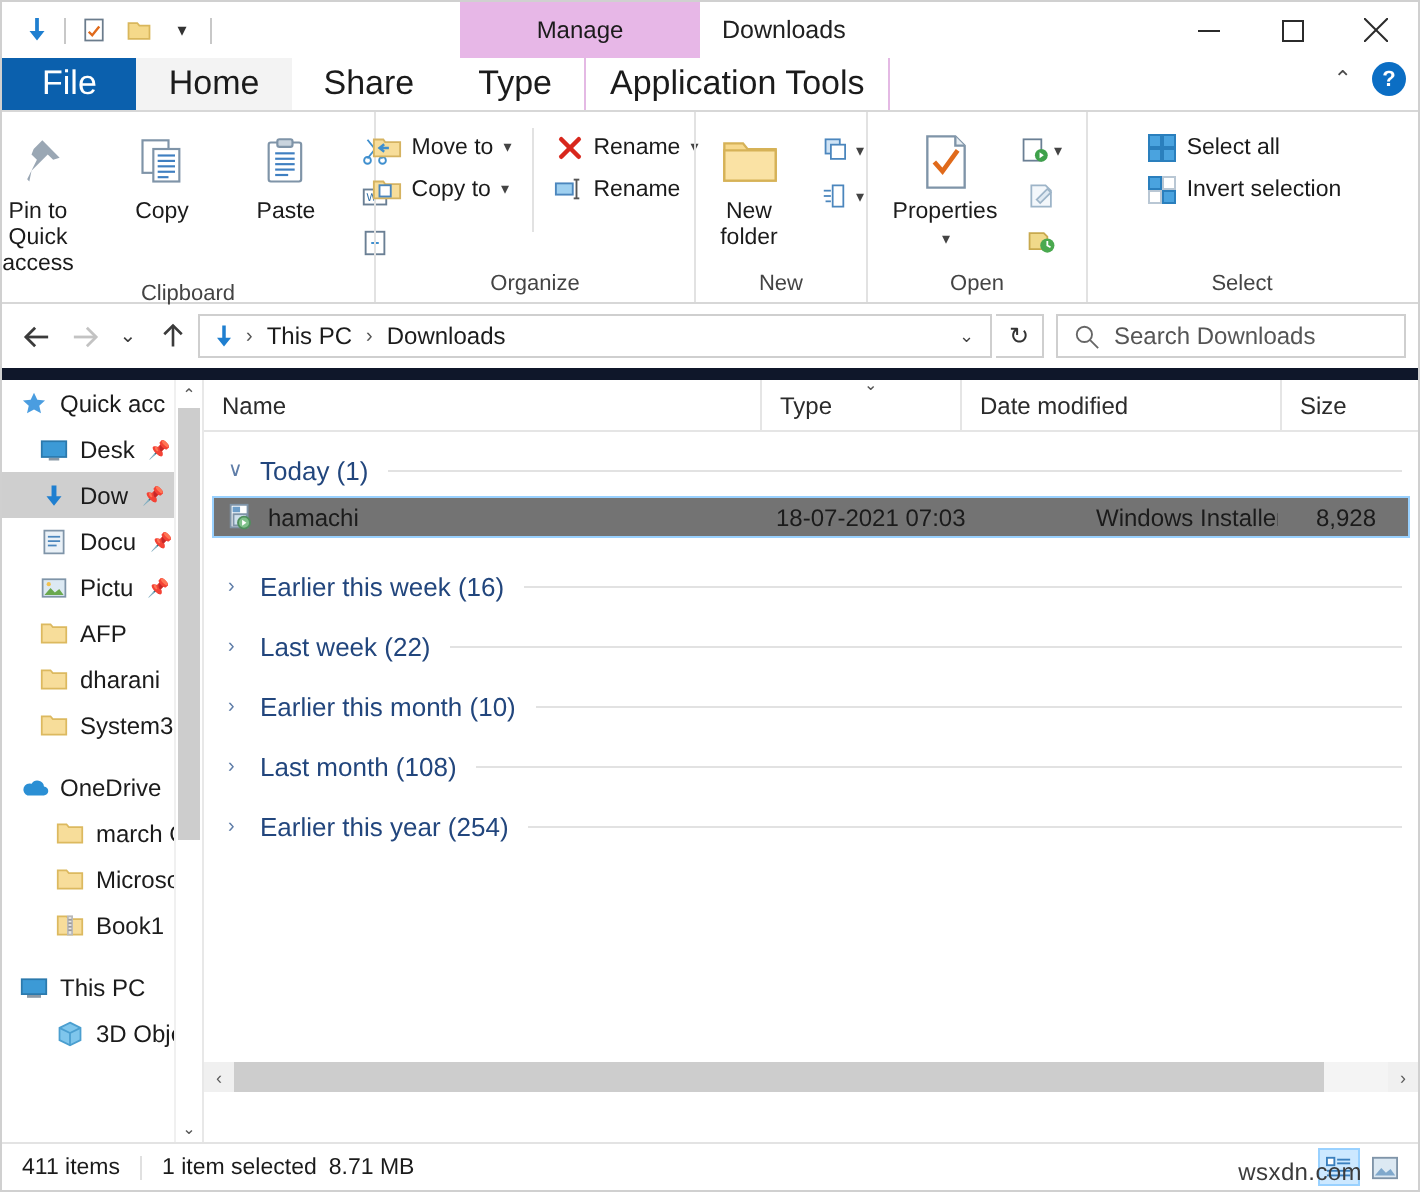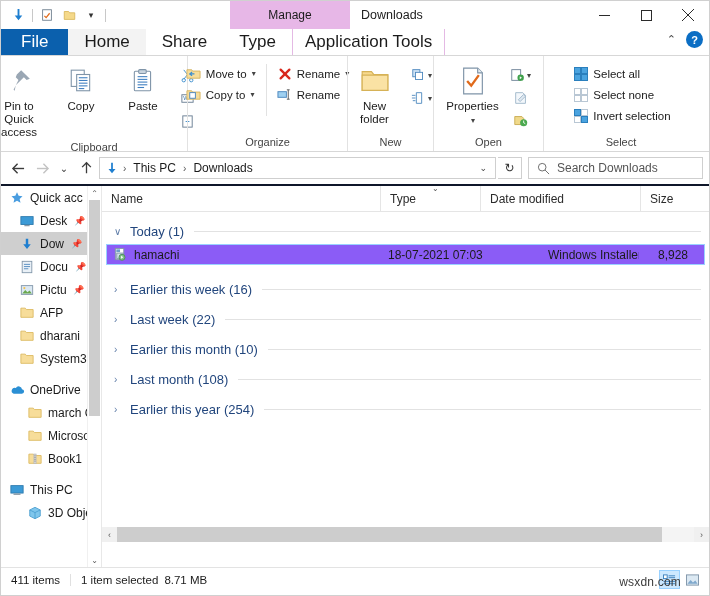--- a/index.html
+++ b/index.html
@@ -74,21 +74,21 @@
   .crumb{font-size:12px;color:#1b1b1b;padding:1px 4px;}
   .crumbsep{font-size:10px;color:#555;}
   .addr-caret{margin-left:auto;font-size:9px;color:#444;padding:0 4px;}
   .refresh{width:24px;height:22px;display:flex;align-items:center;justify-content:center;
      border:1px solid #cfcfcf;border-left:none;box-sizing:border-box;color:#333;font-size:12px;}
   .searchbox{width:175px;height:22px;border:1px solid #cfcfcf;display:flex;align-items:center;
      gap:6px;padding:0 6px;box-sizing:border-box;margin-left:4px;}
   .searchbox .ph{font-size:12px;color:#555;}
 
   
-  .body{display:flex;height:381px;border-top:2px solid #0f172a;}
+  .body{display:flex;height:381px;border-top:6px solid #0f172a;}
   .sidebar{position:relative;width:100px;background:#fff;overflow:hidden;}
   .sb-scroll{position:absolute;right:0;top:0;width:13px;height:100%;background:#fff;
      border-left:1px solid #f0f0f0;}
   .sb-arrow{height:14px;display:flex;align-items:center;justify-content:center;
      font-size:8px;color:#5a5a5a;background:#fff;}
   .sb-arrow.bot{position:absolute;bottom:0;left:0;right:0;}
   .sb-thumb{position:absolute;left:1px;right:1px;top:14px;height:216px;background:#cdcdcd;}
   .sb-track{position:absolute;left:0;right:0;top:14px;bottom:14px;background:#f8f8f8;z-index:-1;}
   .navitem{display:flex;align-items:center;gap:5px;height:23px;padding-left:8px;
      font-size:12px;color:#1b1b1b;white-space:nowrap;overflow:hidden;}
@@ -107,21 +107,21 @@
   .col:first-child{border-left:none;}
   .sortmark{position:absolute;font-size:8px;color:#555;top:-2px;}
 
   .rows{position:relative;height:330px;overflow:hidden;}
   .grouphdr{display:flex;align-items:center;height:26px;gap:6px;padding-left:12px;
      font-size:13px;color:#22467d;}
   .grouphdr .gchev{font-size:10px;color:#5f7da8;width:10px;}
   .grouphdr .gline{flex:1;height:1px;background:#e2e2e2;margin:0 8px 0 4px;}
   .filerow{display:flex;align-items:center;height:21px;font-size:12px;color:#1b1b1b;
      margin:0 4px 0 4px;}
-  .filerow.sel{background:#8b5cf6;border:1px solid #99d1ff;box-sizing:border-box;}
+  .filerow.sel{background:#737373;border:1px solid #99d1ff;box-sizing:border-box;}
   .cell{padding-left:9px;box-sizing:border-box;overflow:hidden;white-space:nowrap;}
   .cell.name{display:flex;align-items:center;gap:6px;padding-left:5px;}
   .cell.size{text-align:right;padding-right:9px;padding-left:0;}
 
   .hscroll{position:absolute;left:0;right:0;bottom:0;height:15px;background:#f0f0f0;
      display:flex;align-items:center;}
   .hs-arrow{width:15px;height:15px;display:flex;align-items:center;justify-content:center;
      font-size:9px;color:#5a5a5a;}
   .hs-track{flex:1;height:15px;position:relative;background:#f4f4f4;}
   .hs-thumb{position:absolute;left:0;top:0;height:15px;width:545px;background:#cdcdcd;}
@@ -429,33 +429,20 @@
                   <rect x="7.5" y="0.5" width="6" height="6" fill="#4aa3df" stroke="#2a7fbd"></rect>
                   <rect x="0.5" y="7.5" width="6" height="6" fill="#4aa3df" stroke="#2a7fbd"></rect>
                   <rect x="7.5" y="7.5" width="6" height="6" fill="#4aa3df" stroke="#2a7fbd"></rect>
                 </svg>
             </span>
             <span>Select all</span>
           </div>
           <div class="smallbtn">
             <span class="ico">
               <svg width="14" height="14" viewBox="0 0 14 14">
-                  <g fill="none" stroke="#b9c7d4">
-                    <rect x="0.5" y="0.5" width="6" height="6"></rect>
-                    <rect x="7.5" y="0.5" width="6" height="6"></rect>
-                    <rect x="0.5" y="7.5" width="6" height="6"></rect>
-                    <rect x="7.5" y="7.5" width="6" height="6"></rect>
-                  </g>
-                </svg>
-            </span>
-            <span>Select none</span>
-          </div>
-          <div class="smallbtn">
-            <span class="ico">
-              <svg width="14" height="14" viewBox="0 0 14 14">
                   <rect x="0.5" y="0.5" width="6" height="6" fill="#4aa3df" stroke="#2a7fbd"></rect>
                   <rect x="7.5" y="0.5" width="6" height="6" fill="none" stroke="#b9c7d4"></rect>
                   <rect x="0.5" y="7.5" width="6" height="6" fill="none" stroke="#b9c7d4"></rect>
                   <rect x="7.5" y="7.5" width="6" height="6" fill="#4aa3df" stroke="#2a7fbd"></rect>
                 </svg>
             </span>
             <span>Invert selection</span>
           </div>
         </div>
       </div>

